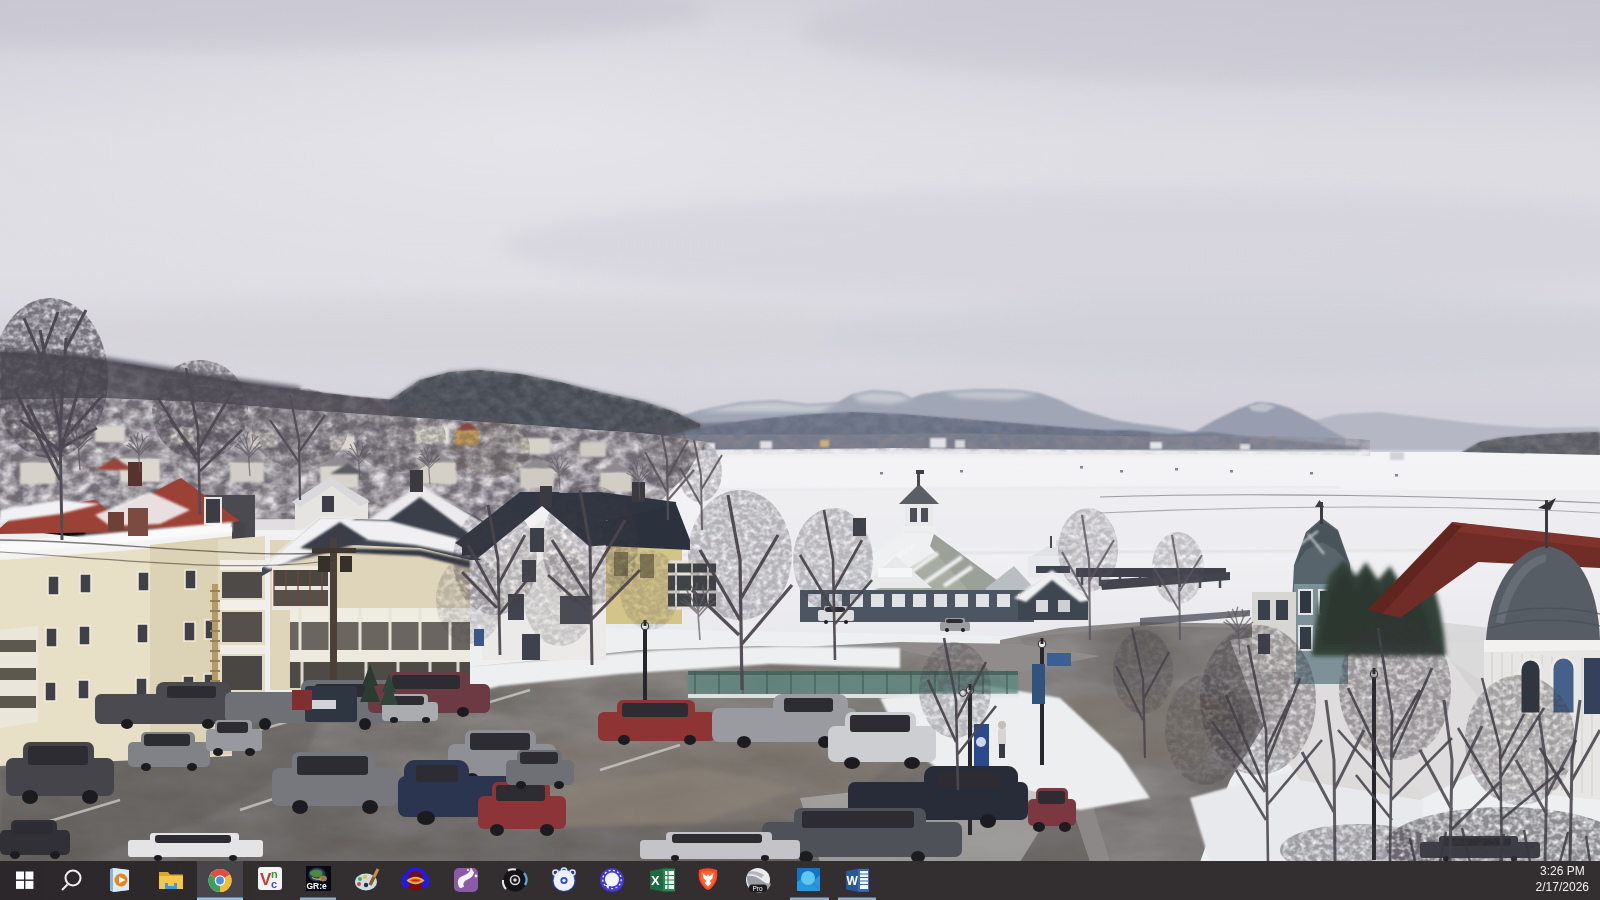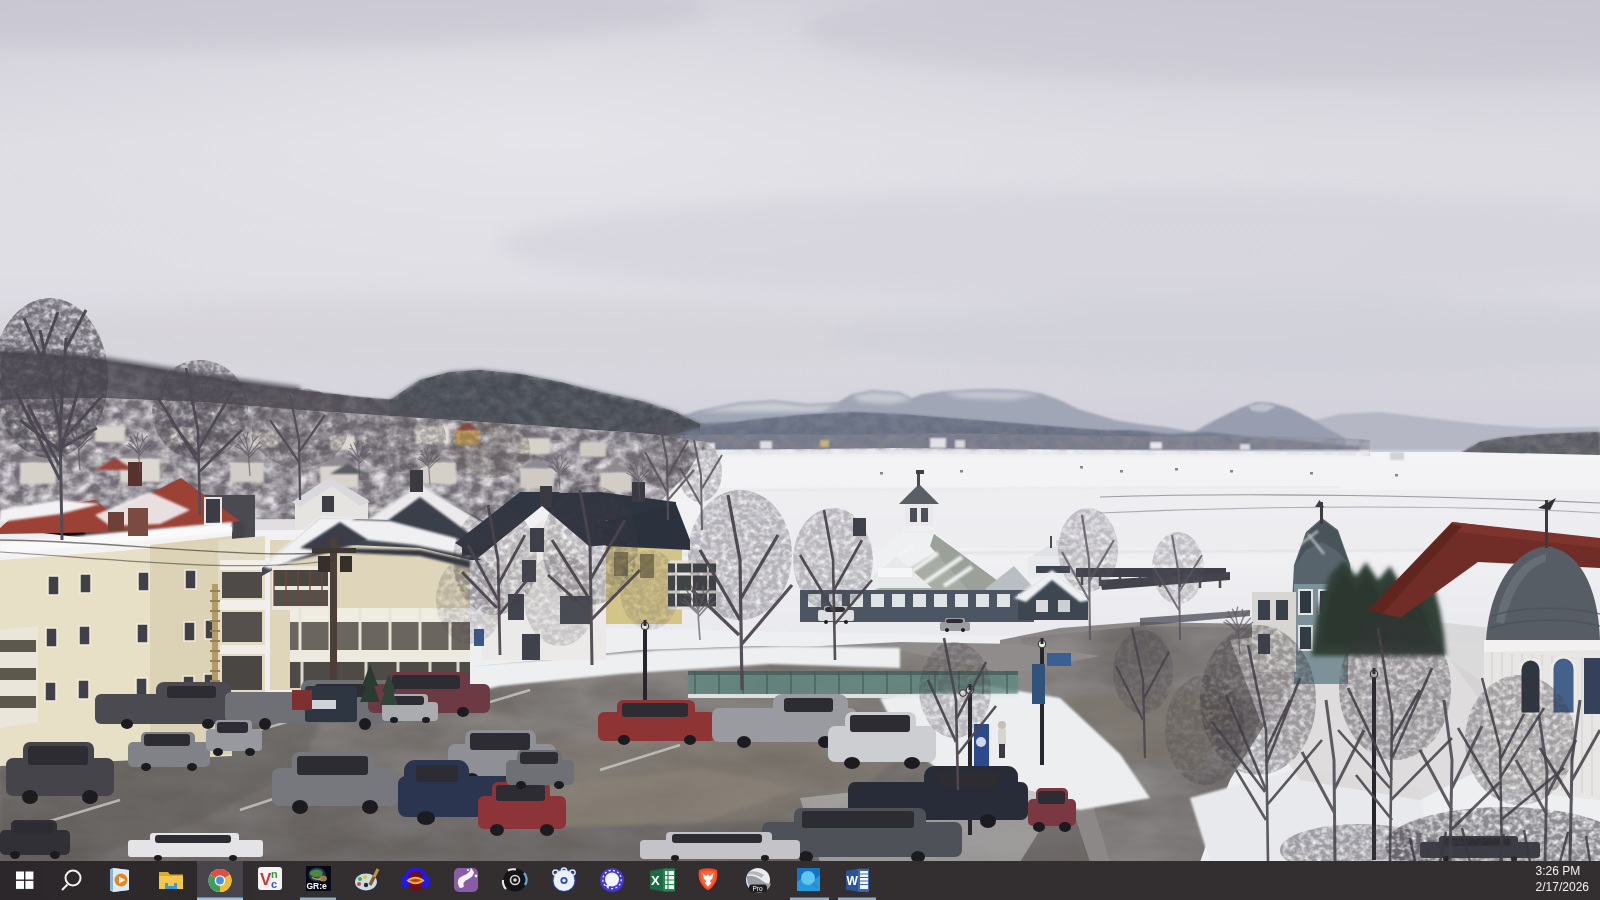--- a/index.html
+++ b/index.html
@@ -1,18 +1,18 @@
 <!DOCTYPE html>
 <html><head><meta charset="utf-8">
 <style>
 html,body{margin:0;padding:0;width:1600px;height:900px;overflow:hidden;background:#000;}
 #scene{position:absolute;top:0;left:0;}
 #tb{position:absolute;left:0;top:861px;width:1600px;height:39px;background:linear-gradient(90deg,#2c272a 0%,#2e2a2c 14%,#332f31 16%,#332f31 100%);}
 #tb svg{position:absolute;top:0;left:0;}
-#clock{position:absolute;right:11px;top:3px;color:#f2f2f2;font-family:"Liberation Sans",sans-serif;font-size:12px;line-height:15.8px;text-align:left;}
+#clock{position:absolute;right:11px;top:3px;color:#f2f2f2;font-family:"Liberation Sans",sans-serif;font-size:12px;line-height:15.8px;text-align:center;}
 </style></head><body>
 <svg id="scene" width="1600" height="862" viewBox="0 0 1600 862">
 <defs>
 <linearGradient id="sky" x1="0" y1="0" x2="0" y2="1">
  <stop offset="0" stop-color="#c8c7d2"></stop>
  <stop offset="0.13" stop-color="#d1d0d9"></stop>
  <stop offset="0.3" stop-color="#dcdbe2"></stop>
  <stop offset="0.56" stop-color="#dedde4"></stop>
  <stop offset="0.8" stop-color="#d5d4dd"></stop>
  <stop offset="1" stop-color="#cdccd8"></stop>

